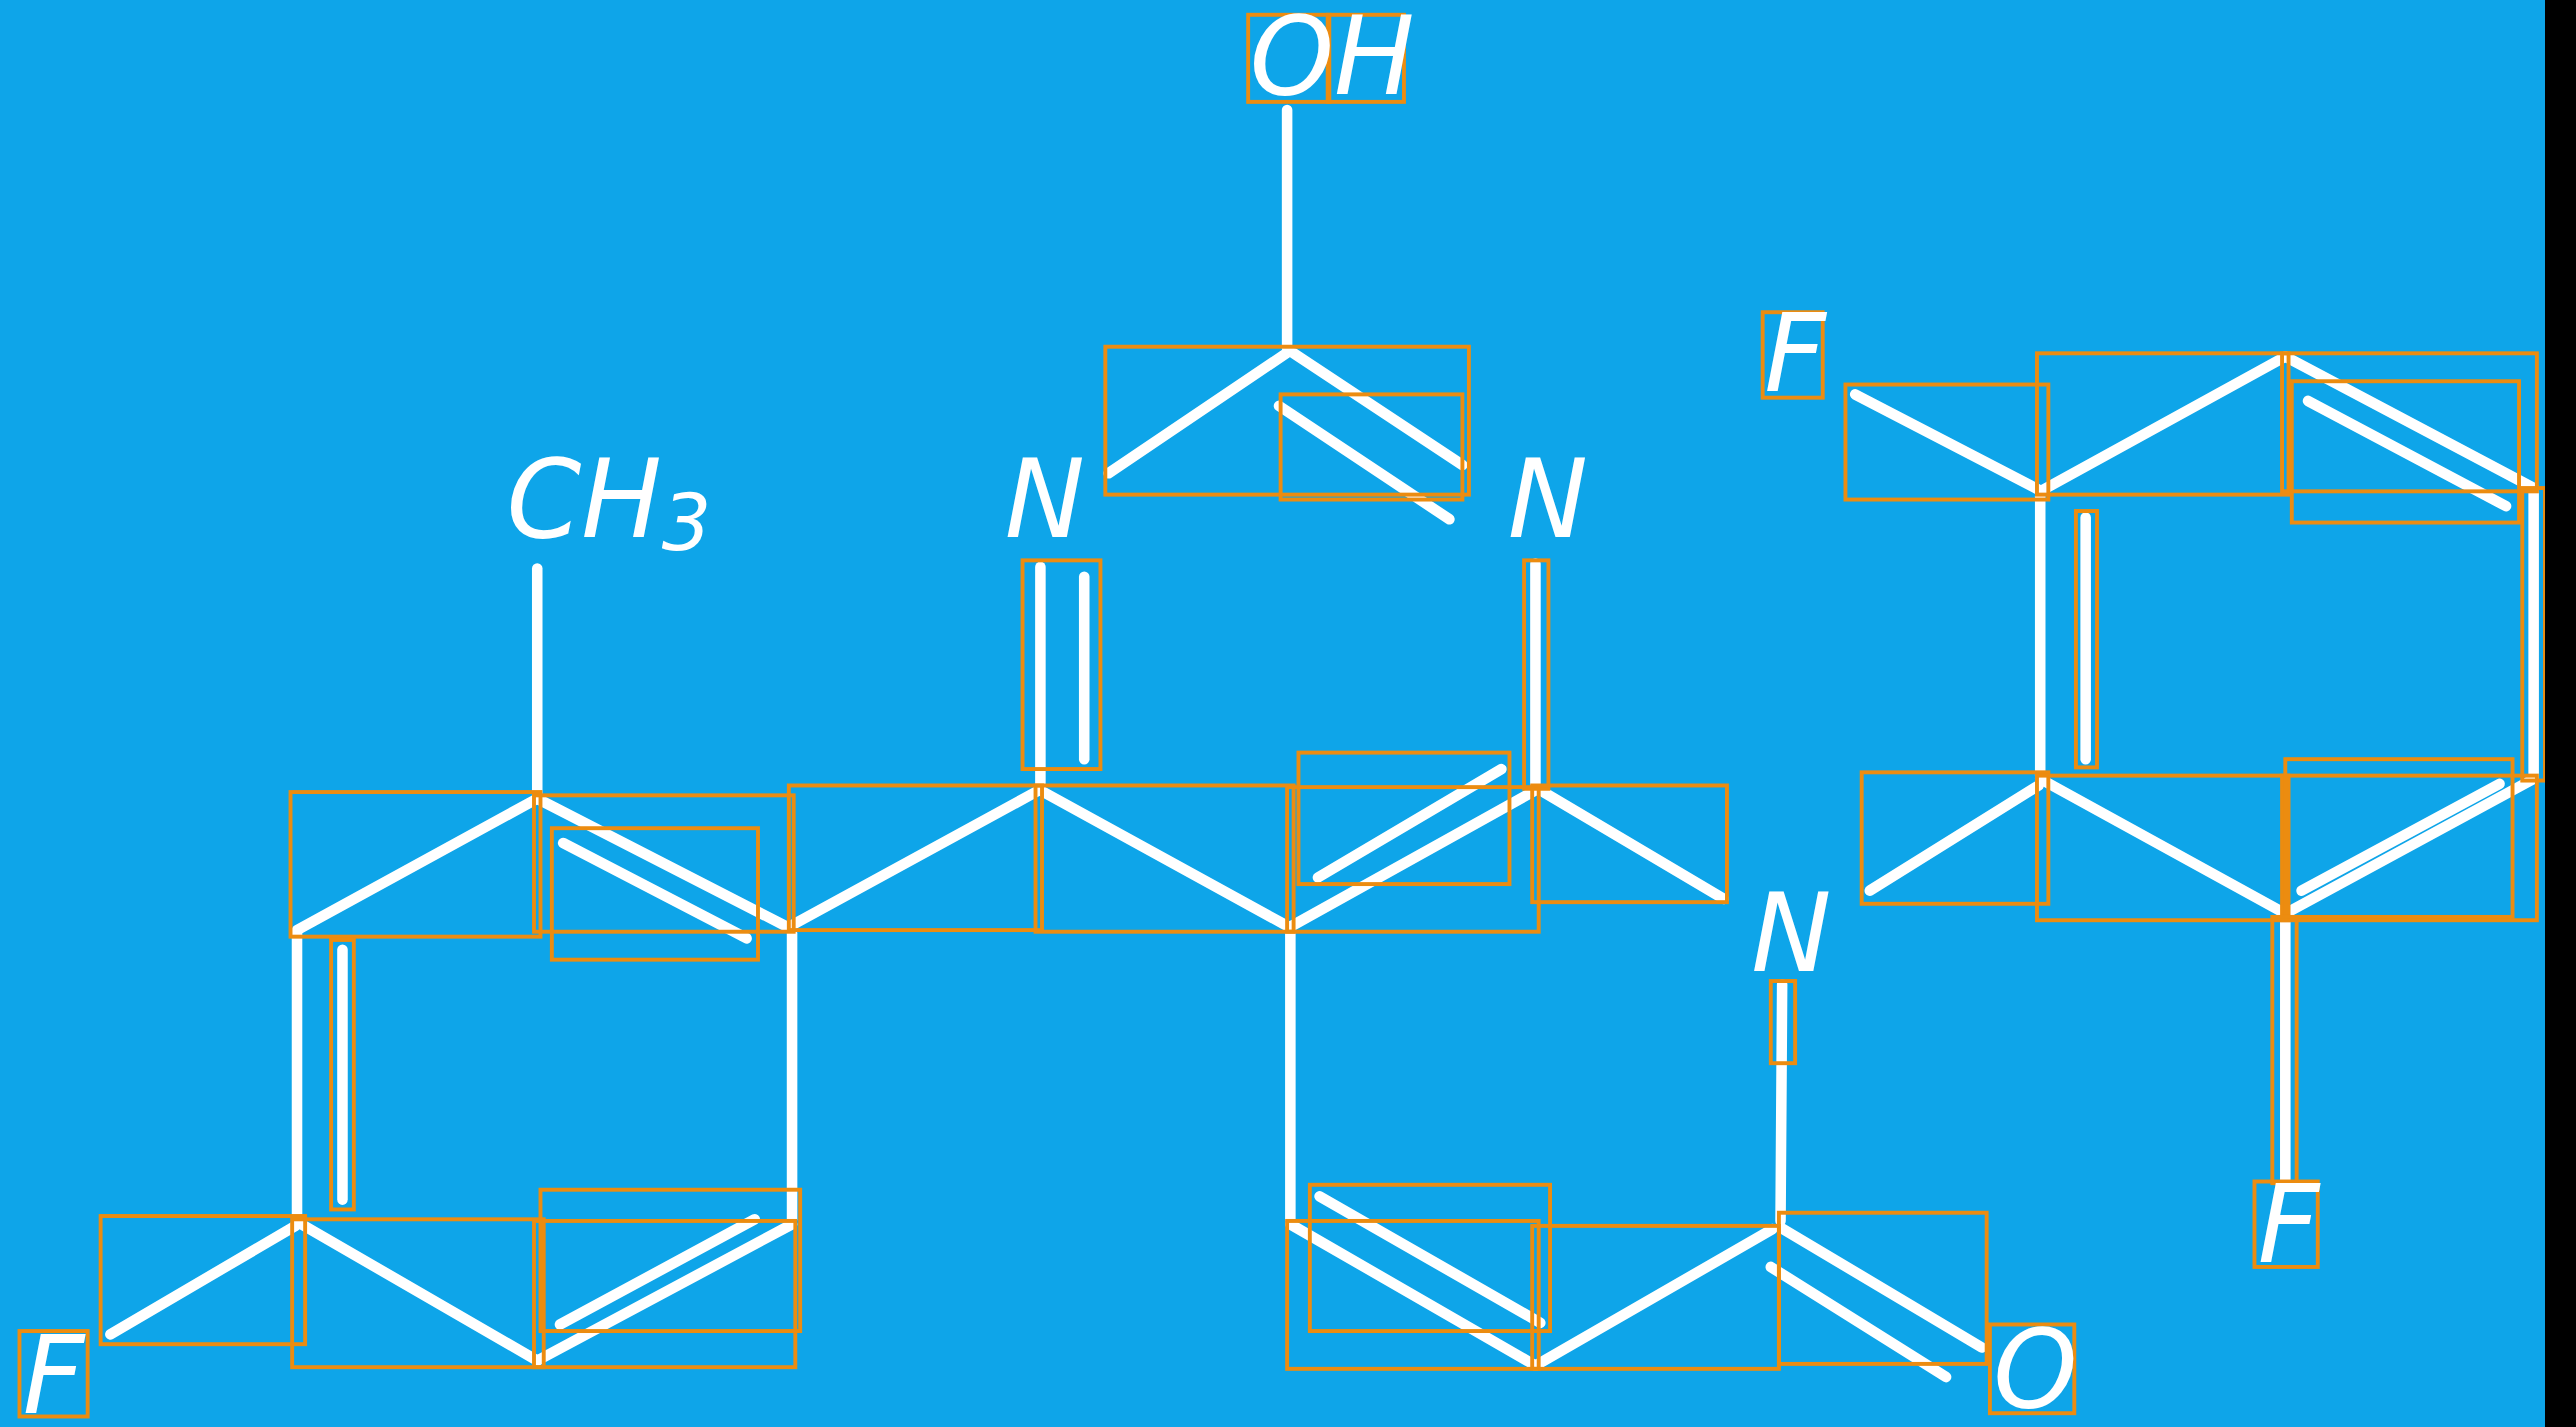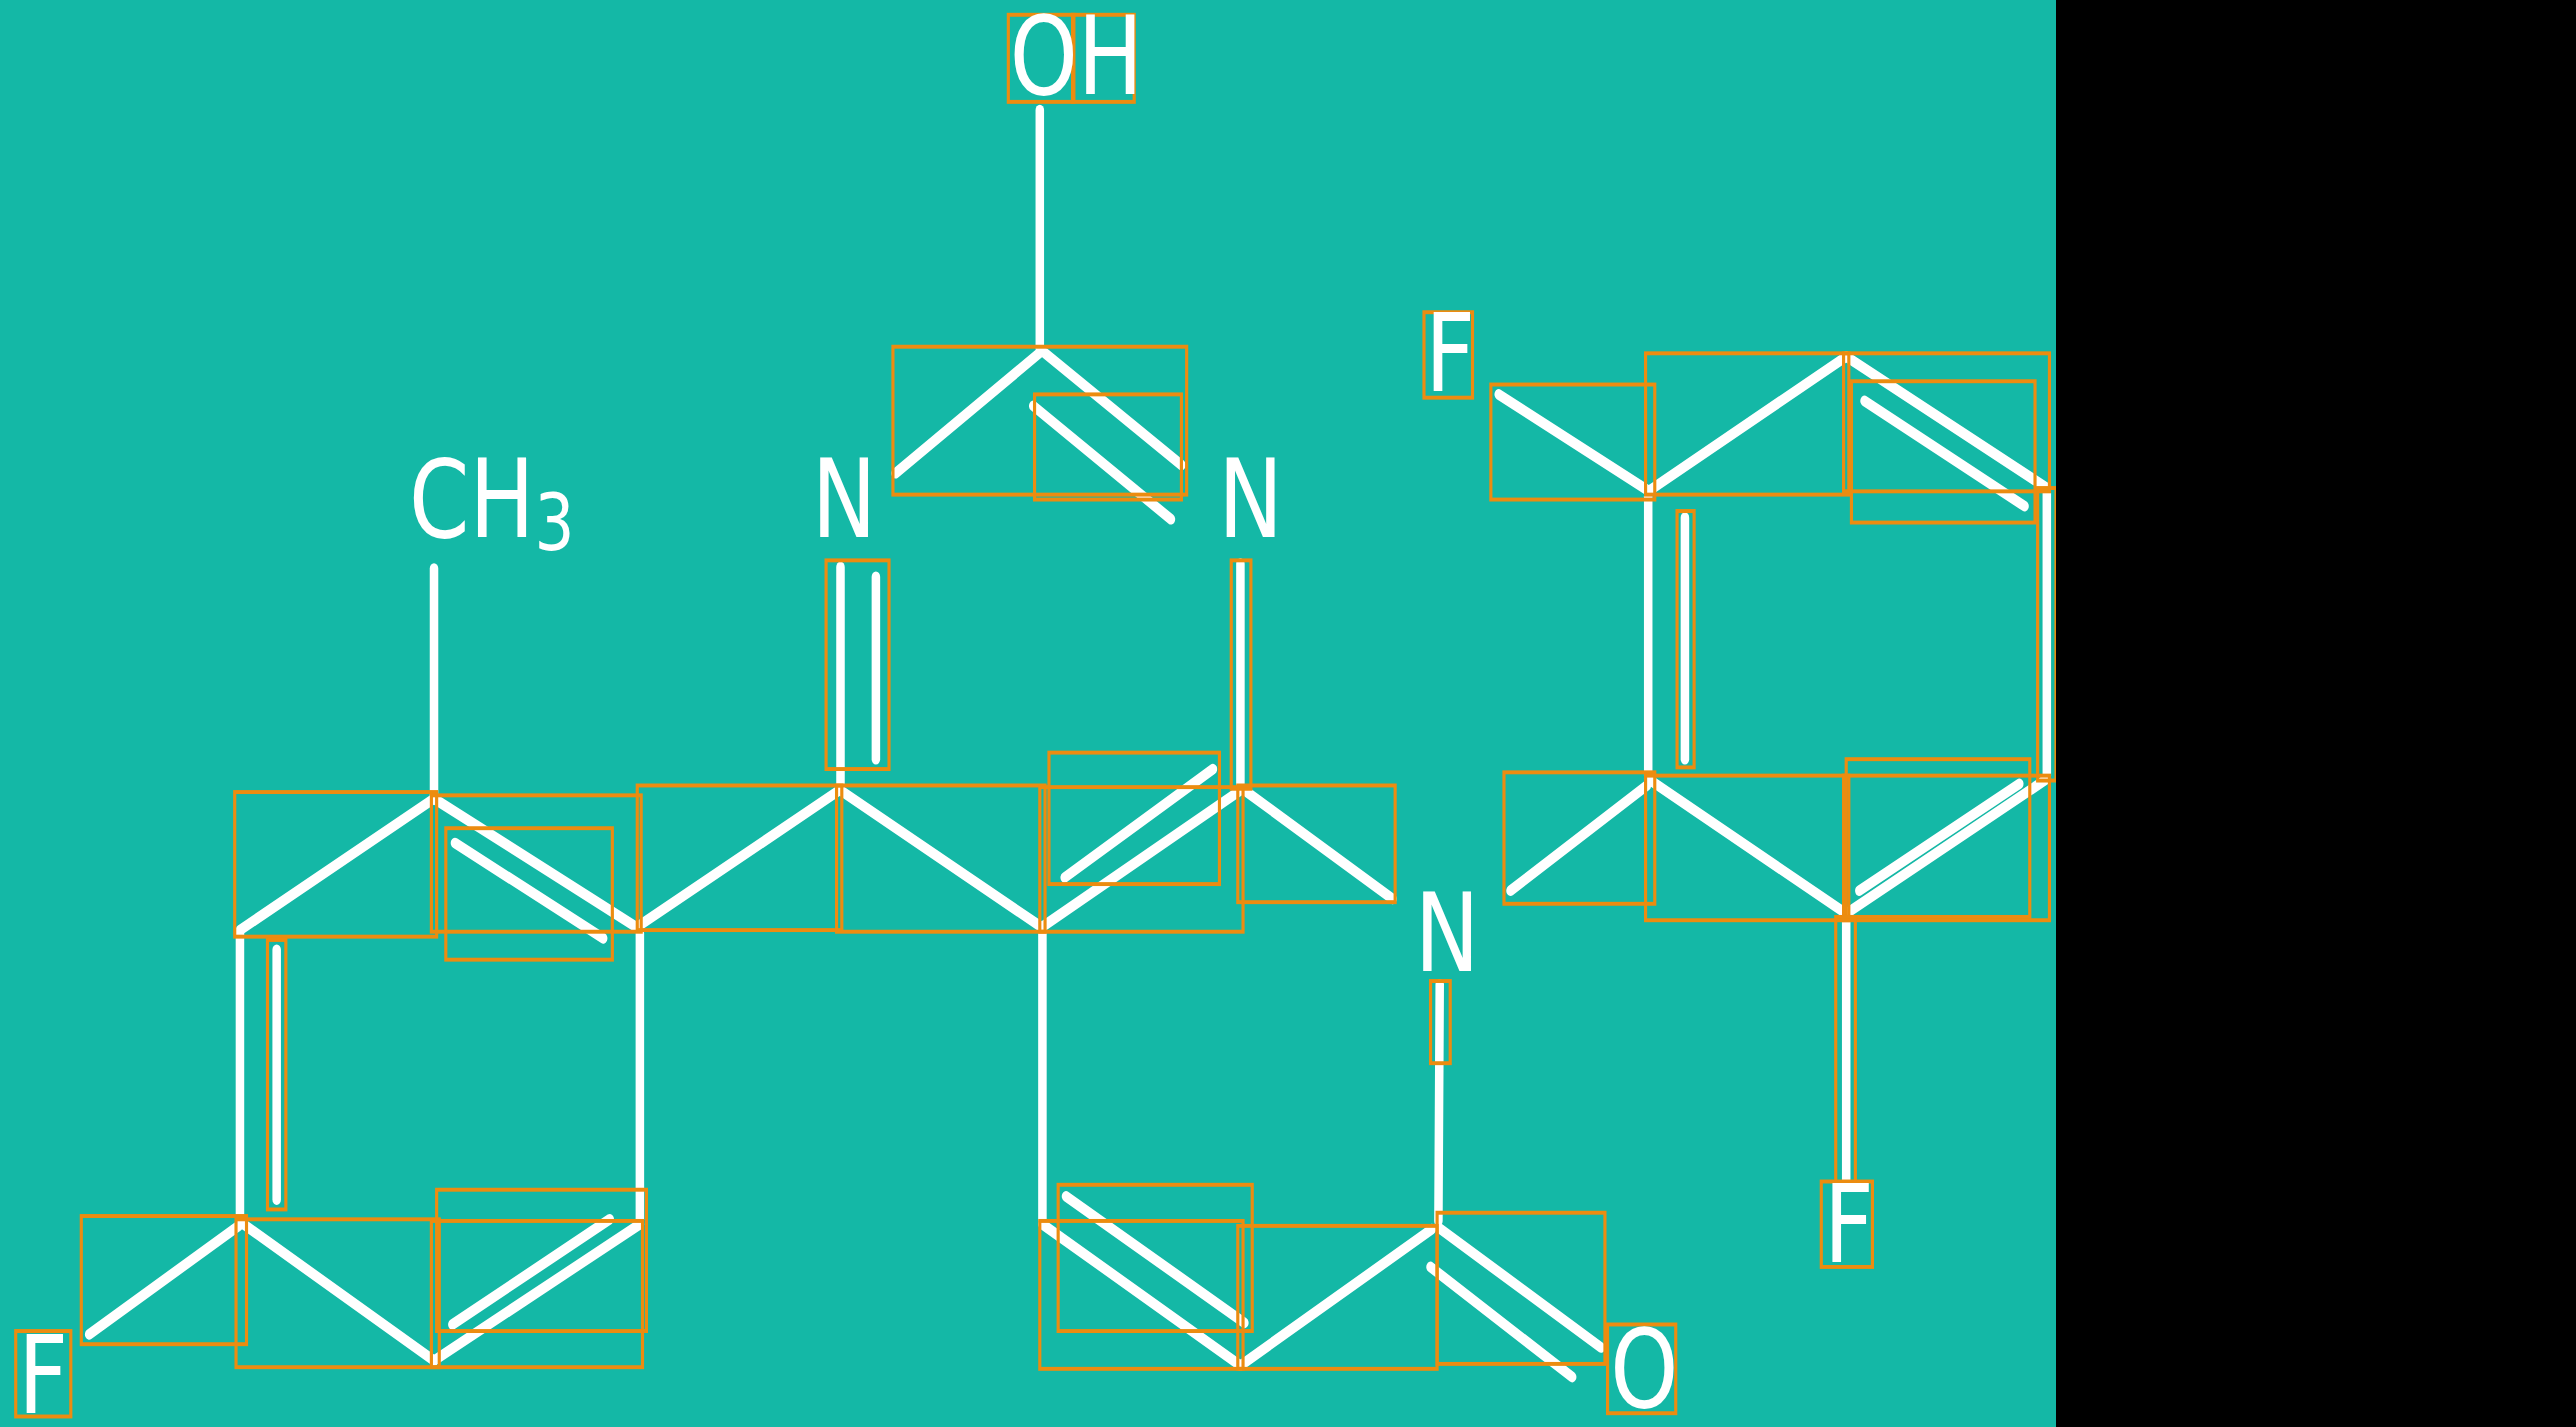--- a/index.html
+++ b/index.html
@@ -2,24 +2,25 @@
 <html style="font-size:11px"><head>
 <meta charset="utf-8">
 <style>
   html, body {
     margin: 0;
     padding: 0;
     background: #000000;
   }
   .stage {
     position: relative;
-    width: 2056px;
+    width: 2545px;
     height: 1428px;
-    background: #14b8a6;
+    background: #0ea5e9;
     overflow: hidden;
+    font-style: italic;
   }
   .stage svg {
     display: block;
     width: 100%;
     height: 100%;
   }
   .atom-label {
     font-family: "DejaVu Sans", "Liberation Sans", sans-serif;
     font-weight: normal;
   }

